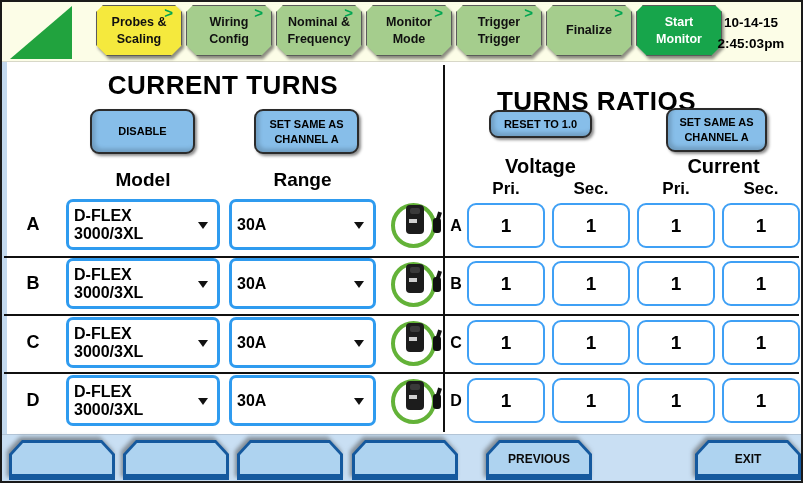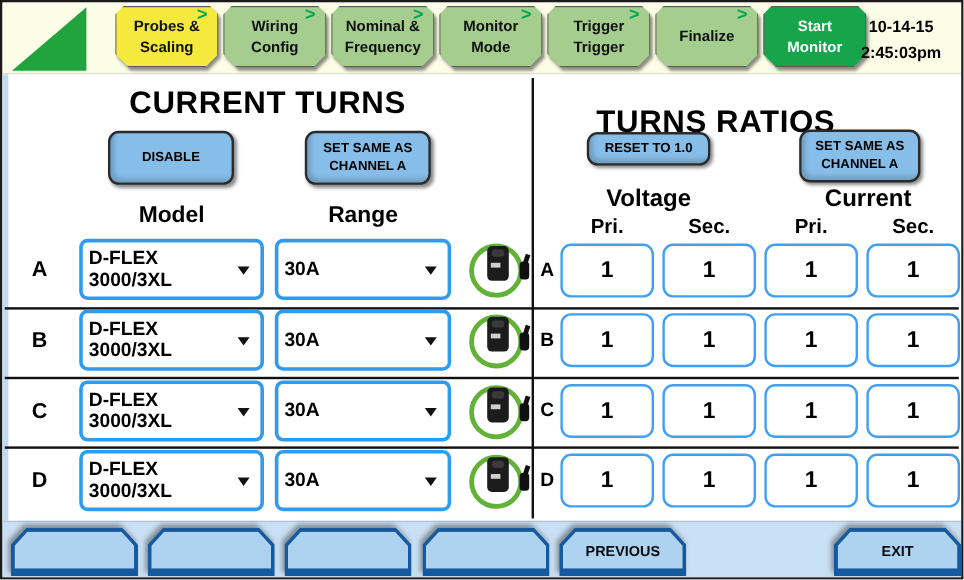--- a/index.html
+++ b/index.html
@@ -304,21 +304,21 @@
         <div class="inner"></div>
     </div>
     <div class="fbtn" style="left:235px">
       <div class="outer"></div>
         <div class="inner"></div>
     </div>
     <div class="fbtn" style="left:350px">
       <div class="outer"></div>
         <div class="inner"></div>
     </div>
-    <div class="fbtn" style="left:464px">
+    <div class="fbtn" style="left:484px">
       <div class="outer"></div>
         <div class="inner">PREVIOUS</div>
     </div>
     <div class="fbtn" style="left:693px">
       <div class="outer"></div>
         <div class="inner">EXIT</div>
     </div>
   </div>
 
 </div>

